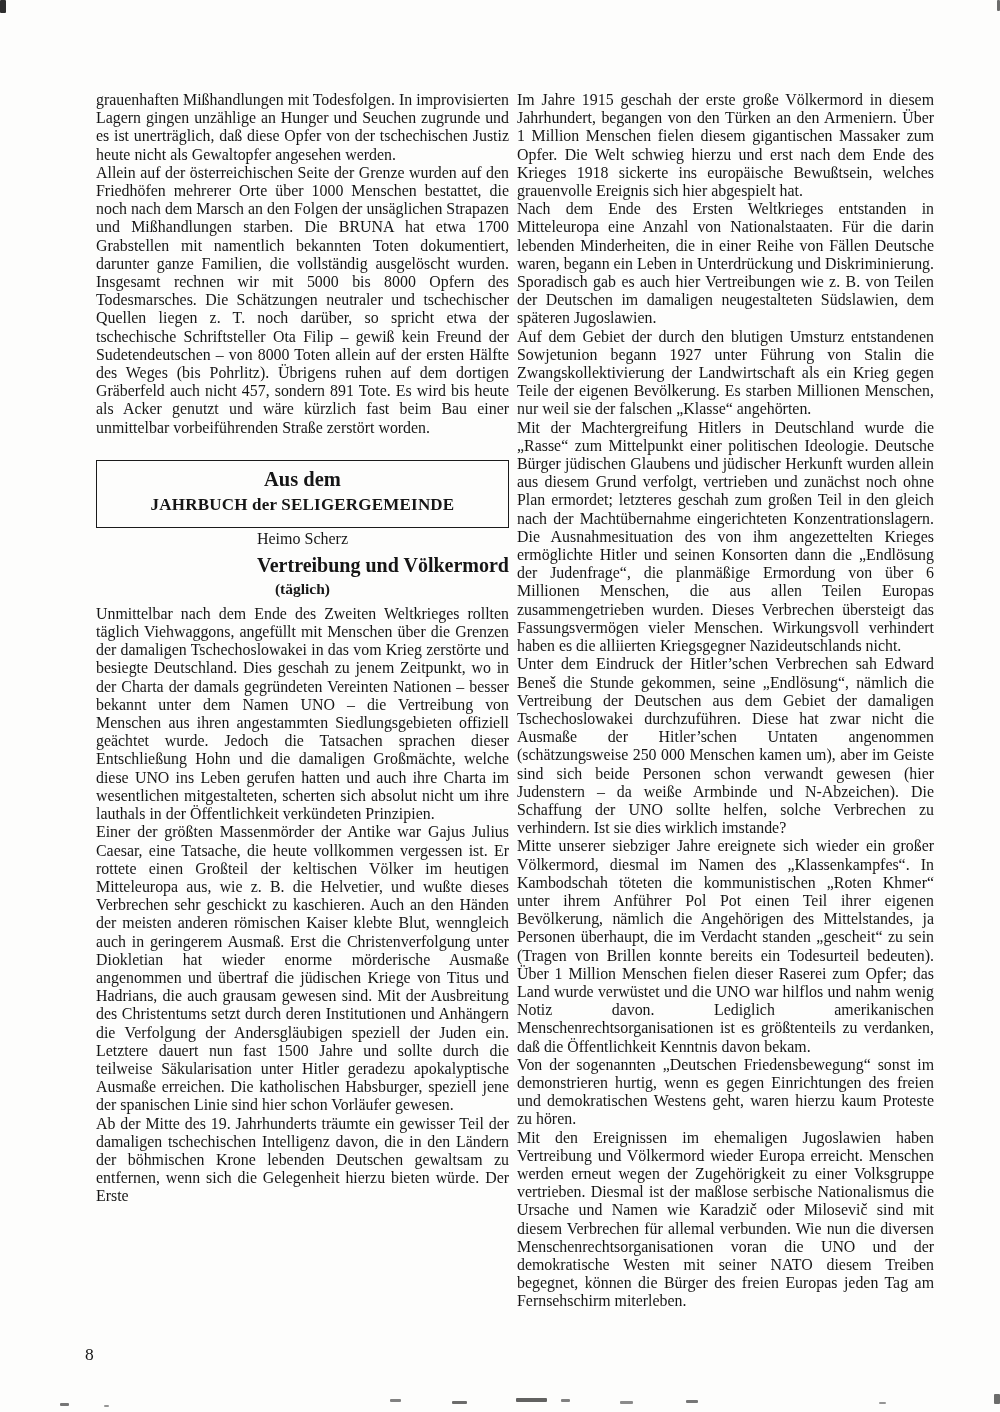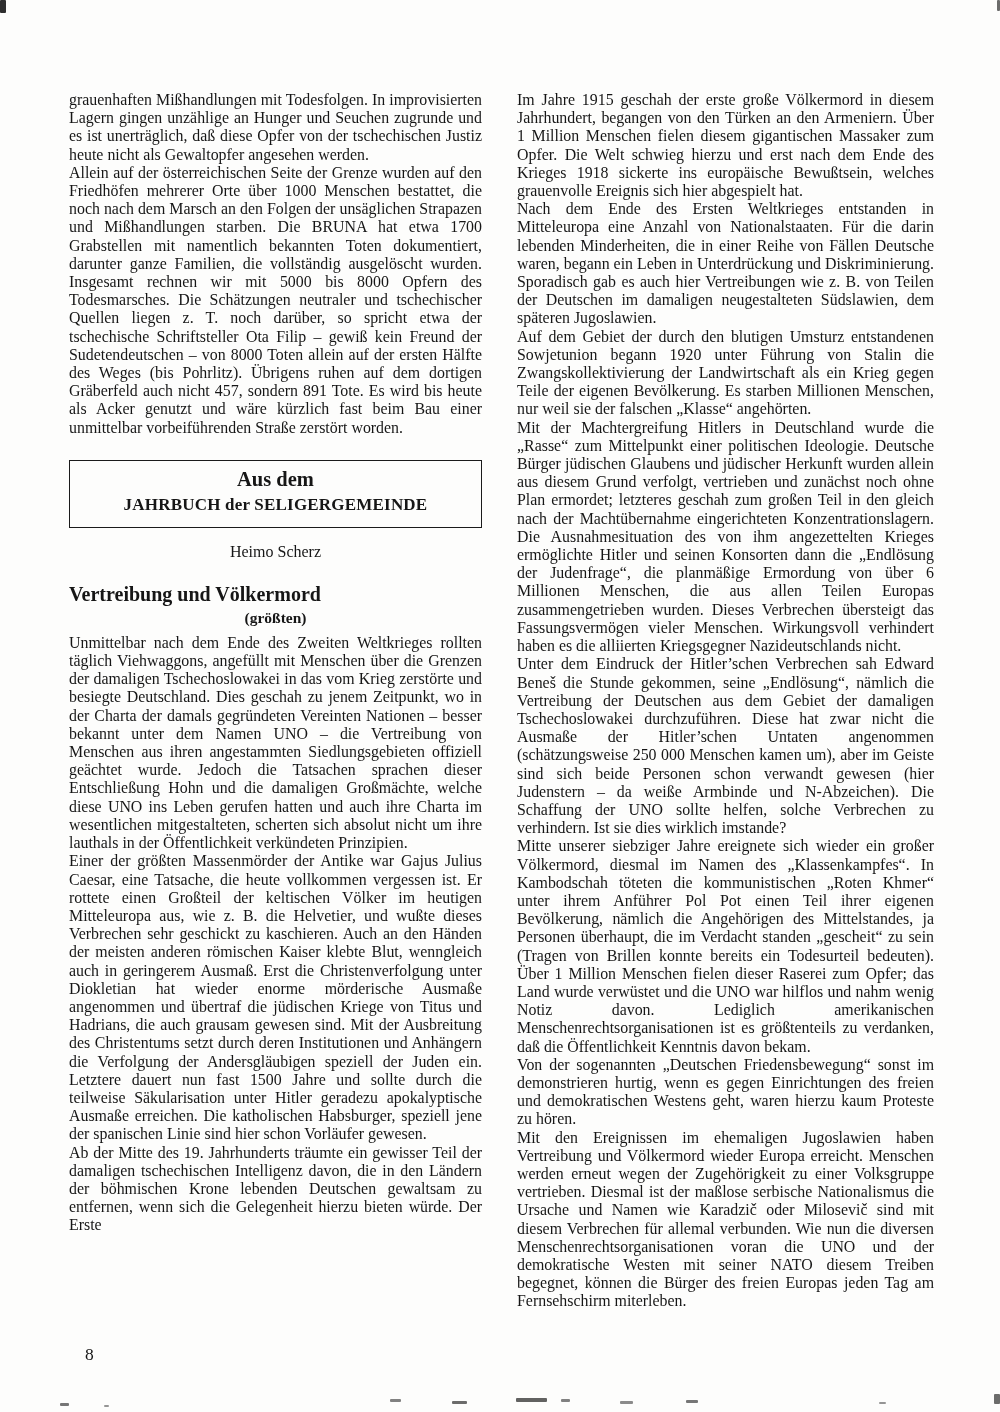--- a/index.html
+++ b/index.html
@@ -10,33 +10,33 @@
     background:#fdfdfc;
     overflow:hidden;
     font-family:"Liberation Serif","DejaVu Serif",serif;
     color:#161616;
   }
   .col {
     position:absolute; top:91px;
     font-size:15.9px; line-height:18.2px;
     text-align:justify;
   }
-  .col-left  { left:69px;  width:413px; }
+  .col-left  { left:96px;  width:413px; }
   .col-right { left:517px; width:417px; }
   .para { margin:0; padding:0; text-align:justify; }
   .box {
     border:1.6px solid #1b1b1b;
     margin-top:23px;
     padding:6px 4px 9px 4px;
     text-align:center;
   }
   .box-l1 { font-weight:bold; font-size:20.5px; line-height:25px; }
   .box-l2 { font-weight:bold; font-size:17px; line-height:26px; letter-spacing:0.2px; }
-  .author   { text-align:center; margin-top:14px; font-size:16px; line-height:19px; }
-  .title    { text-align:left; margin-top:22px; font-weight:bold; font-size:20px; line-height:23px; }
+  .author   { text-align:center; margin-top:1px; font-size:16px; line-height:19px; }
+  .title    { text-align:right; margin-top:6px; font-weight:bold; font-size:20px; line-height:23px; }
   .subtitle { text-align:center; margin-top:2px; margin-bottom:7px; font-weight:bold; font-size:15.5px; line-height:19px; }
   .pagenum {
     position:absolute; left:85px; top:1344px;
     font-size:17.5px; color:#161616;
   }
   
   .artifact { position:absolute; background:#2e2e2e; border-radius:1px; }
   .a-tl  { left:0;    top:0;      width:6px;  height:13px; }
   .a-tr  { left:997px; top:0;     width:3px;  height:11px; opacity:.7; }
   .a-b1  { left:60px;  top:1403px; width:9px;  height:3px; opacity:.65; }
@@ -63,33 +63,33 @@
 
     <div class="box">
       <div class="box-l1">Aus dem</div>
       <div class="box-l2">JAHRBUCH der SELIGERGEMEINDE</div>
     </div>
 
     <div class="author">Heimo Scherz</div>
 
     <div class="title">Vertreibung und Völkermord</div>
 
-    <div class="subtitle">(größten)</div>
+    <div class="subtitle">(täglich)</div>
 
     <div>
         <p class="para">Unmittelbar nach dem Ende des Zweiten Weltkrieges rollten täglich Viehwaggons, angefüllt mit Menschen über die Grenzen der damaligen Tschechoslowakei in das vom Krieg zerstörte und besiegte Deutschland. Dies geschah zu jenem Zeitpunkt, wo in der Charta der damals gegründeten Vereinten Nationen – besser bekannt unter dem Namen UNO – die Vertreibung von Menschen aus ihren angestammten Siedlungsgebieten offiziell geächtet wurde. Jedoch die Tatsachen sprachen dieser Entschließung Hohn und die damaligen Großmächte, welche diese UNO ins Leben gerufen hatten und auch ihre Charta im wesentlichen mitgestalteten, scherten sich absolut nicht um ihre lauthals in der Öffentlichkeit verkündeten Prinzipien.</p>
         <p class="para">Einer der größten Massenmörder der Antike war Gajus Julius Caesar, eine Tatsache, die heute vollkommen vergessen ist. Er rottete einen Großteil der keltischen Völker im heutigen Mitteleuropa aus, wie z. B. die Helvetier, und wußte dieses Verbrechen sehr geschickt zu kaschieren. Auch an den Händen der meisten anderen römischen Kaiser klebte Blut, wenngleich auch in geringerem Ausmaß. Erst die Christenverfolgung unter Diokletian hat wieder enorme mörderische Ausmaße angenommen und übertraf die jüdischen Kriege von Titus und Hadrians, die auch grausam gewesen sind. Mit der Ausbreitung des Christentums setzt durch deren Institutionen und Anhängern die Verfolgung der Andersgläubigen speziell der Juden ein. Letztere dauert nun fast 1500 Jahre und sollte durch die teilweise Säkularisation unter Hitler geradezu apokalyptische Ausmaße erreichen. Die katholischen Habsburger, speziell jene der spanischen Linie sind hier schon Vorläufer gewesen.</p>
         <p class="para">Ab der Mitte des 19. Jahrhunderts träumte ein gewisser Teil der damaligen tschechischen Intelligenz davon, die in den Ländern der böhmischen Krone lebenden Deutschen gewaltsam zu entfernen, wenn sich die Gelegenheit hierzu bieten würde. Der Erste</p>
       </div>
   </div>
 
   <div class="col col-right">
       <p class="para">Im Jahre 1915 geschah der erste große Völkermord in diesem Jahrhundert, begangen von den Türken an den Armeniern. Über 1 Million Menschen fielen diesem gigantischen Massaker zum Opfer. Die Welt schwieg hierzu und erst nach dem Ende des Krieges 1918 sickerte ins europäische Bewußtsein, welches grauenvolle Ereignis sich hier abgespielt hat.</p>
       <p class="para">Nach dem Ende des Ersten Weltkrieges entstanden in Mitteleuropa eine Anzahl von Nationalstaaten. Für die darin lebenden Minderheiten, die in einer Reihe von Fällen Deutsche waren, begann ein Leben in Unterdrückung und Diskriminierung. Sporadisch gab es auch hier Vertreibungen wie z. B. von Teilen der Deutschen im damaligen neugestalteten Südslawien, dem späteren Jugoslawien.</p>
-      <p class="para">Auf dem Gebiet der durch den blutigen Umsturz entstandenen Sowjetunion begann 1920 unter Führung von Stalin die Zwangskollektivierung der Landwirtschaft als ein Krieg gegen Teile der eigenen Bevölkerung. Es starben Millionen Menschen, nur weil sie der falschen „Klasse“ angehörten.</p>
+      <p class="para">Auf dem Gebiet der durch den blutigen Umsturz entstandenen Sowjetunion begann 1927 unter Führung von Stalin die Zwangskollektivierung der Landwirtschaft als ein Krieg gegen Teile der eigenen Bevölkerung. Es starben Millionen Menschen, nur weil sie der falschen „Klasse“ angehörten.</p>
       <p class="para">Mit der Machtergreifung Hitlers in Deutschland wurde die „Rasse“ zum Mittelpunkt einer politischen Ideologie. Deutsche Bürger jüdischen Glaubens und jüdischer Herkunft wurden allein aus diesem Grund verfolgt, vertrieben und zunächst noch ohne Plan ermordet; letzteres geschah zum großen Teil in den gleich nach der Machtübernahme eingerichteten Konzentrationslagern. Die Ausnahmesituation des von ihm angezettelten Krieges ermöglichte Hitler und seinen Konsorten dann die „Endlösung der Judenfrage“, die planmäßige Ermordung von über 6 Millionen Menschen, die aus allen Teilen Europas zusammengetrieben wurden. Dieses Verbrechen übersteigt das Fassungsvermögen vieler Menschen. Wirkungsvoll verhindert haben es die alliierten Kriegsgegner Nazideutschlands nicht.</p>
       <p class="para">Unter dem Eindruck der Hitler’schen Verbrechen sah Edward Beneš die Stunde gekommen, seine „Endlösung“, nämlich die Vertreibung der Deutschen aus dem Gebiet der damaligen Tschechoslowakei durchzuführen. Diese hat zwar nicht die Ausmaße der Hitler’schen Untaten angenommen (schätzungsweise 250 000 Menschen kamen um), aber im Geiste sind sich beide Personen schon verwandt gewesen (hier Judenstern – da weiße Armbinde und N-Abzeichen). Die Schaffung der UNO sollte helfen, solche Verbrechen zu verhindern. Ist sie dies wirklich imstande?</p>
       <p class="para">Mitte unserer siebziger Jahre ereignete sich wieder ein großer Völkermord, diesmal im Namen des „Klassenkampfes“. In Kambodschah töteten die kommunistischen „Roten Khmer“ unter ihrem Anführer Pol Pot einen Teil ihrer eigenen Bevölkerung, nämlich die Angehörigen des Mittelstandes, ja Personen überhaupt, die im Verdacht standen „gescheit“ zu sein (Tragen von Brillen konnte bereits ein Todesurteil bedeuten). Über 1 Million Menschen fielen dieser Raserei zum Opfer; das Land wurde verwüstet und die UNO war hilflos und nahm wenig Notiz davon. Lediglich amerikanischen Menschenrechtsorganisationen ist es größtenteils zu verdanken, daß die Öffentlichkeit Kenntnis davon bekam.</p>
       <p class="para">Von der sogenannten „Deutschen Friedensbewegung“ sonst im demonstrieren hurtig, wenn es gegen Einrichtungen des freien und demokratischen Westens geht, waren hierzu kaum Proteste zu hören.</p>
       <p class="para">Mit den Ereignissen im ehemaligen Jugoslawien haben Vertreibung und Völkermord wieder Europa erreicht. Menschen werden erneut wegen der Zugehörigkeit zu einer Volksgruppe vertrieben. Diesmal ist der maßlose serbische Nationalismus die Ursache und Namen wie Karadzič oder Milosevič sind mit diesem Verbrechen für allemal verbunden. Wie nun die diversen Menschenrechtsorganisationen voran die UNO und der demokratische Westen mit seiner NATO diesem Treiben begegnet, können die Bürger des freien Europas jeden Tag am Fernsehschirm miterleben.</p>
     </div>
 
   <div class="pagenum">8</div>
 
   <div class="artifact a-tl"></div>

